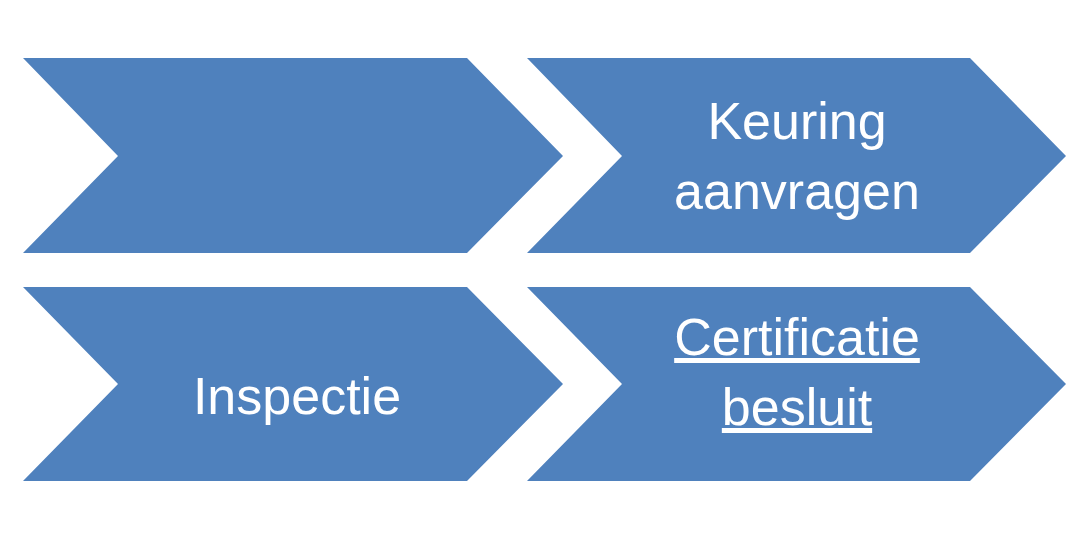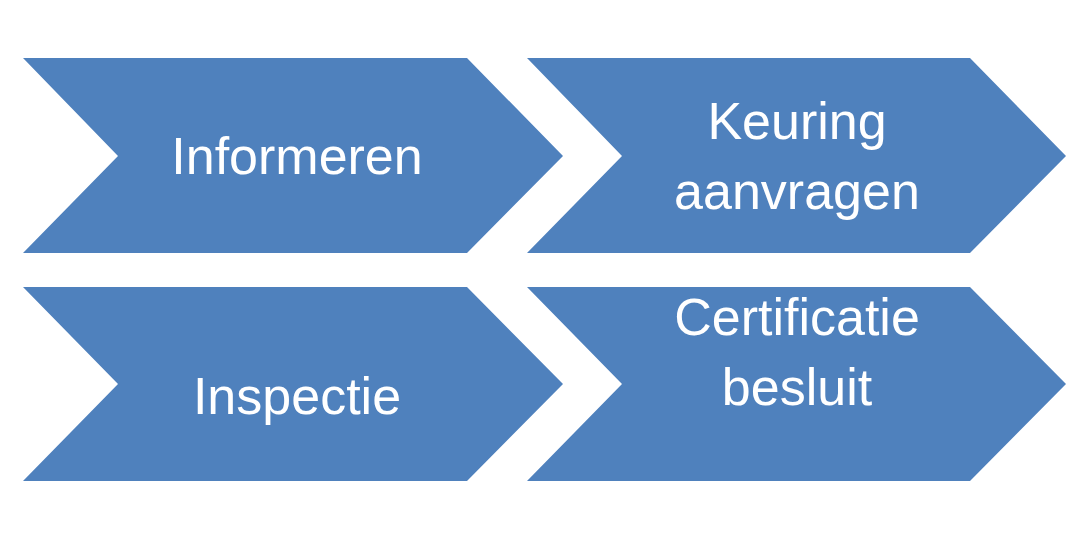--- a/index.html
+++ b/index.html
@@ -24,19 +24,18 @@
 <body>
 
 <div class="stage">
   <svg class="shapes" width="1083" height="533" viewBox="0 0 1083 533">
     <polygon fill="#4F81BD" points="23,58 467,58 563,156 467,253 23,253 118,156"></polygon>
     <polygon fill="#4F81BD" points="527,58 970,58 1066,156 970,253 527,253 622,156"></polygon>
     <polygon fill="#4F81BD" points="23,287 467,287 563,384 467,481 23,481 118,384"></polygon>
     <polygon fill="#4F81BD" points="527,287 970,287 1066,384 970,481 527,481 622,384"></polygon>
   </svg>
 
-  <div class="label" style="left:118px; top:58px; width:358px; height:195px;">Informeren</div>
   <div class="label" style="left:622px; top:58px; width:350px; height:195px;">Keuring
 aanvragen</div>
   <div class="label" style="left:118px; top:287px; width:358px; height:217px;">Inspectie</div>
-  <div class="label" style="left:622px; top:276px; width:350px; height:151px;">Certificatie
+  <div class="label" style="left:622px; top:296px; width:350px; height:151px;text-decoration:underline;">Certificatie
 besluit</div>
 </div>
 
 </body></html>

